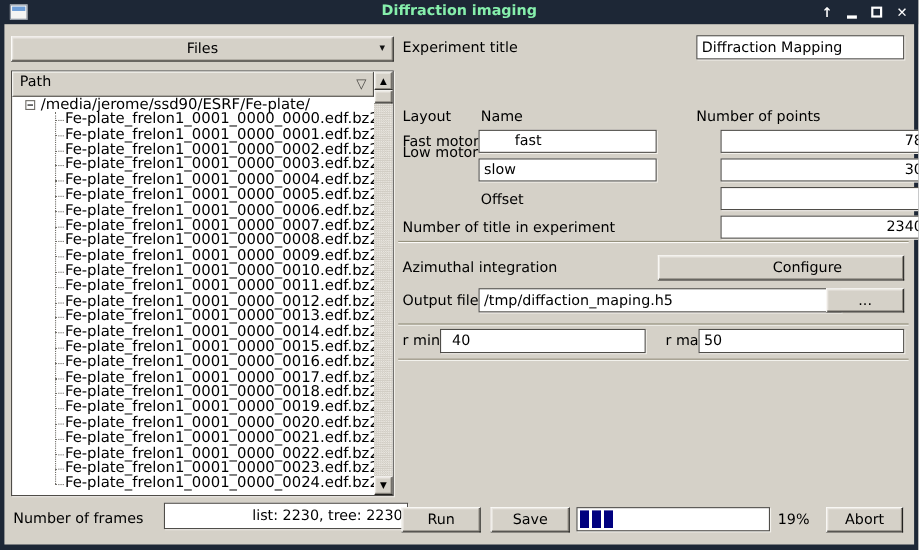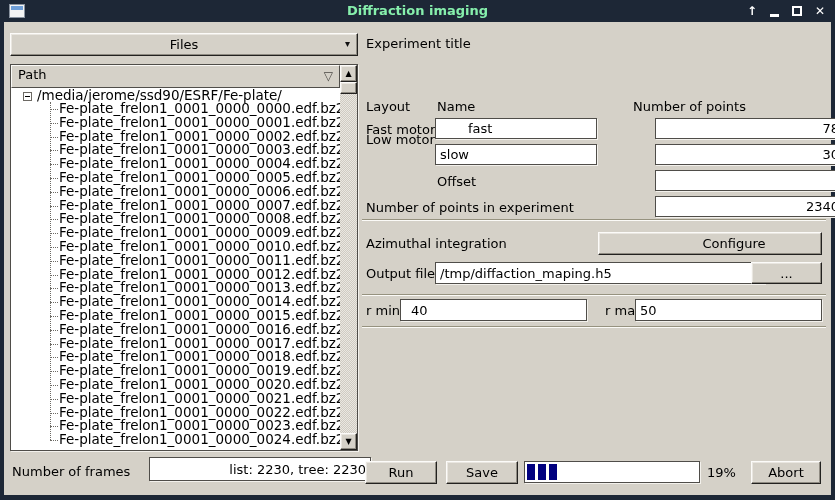--- a/index.html
+++ b/index.html
@@ -211,37 +211,38 @@
       <div class="scroll-btn scroll-up raised">▲</div>
       <div class="scroll-thumb raised"></div>
       <div class="scroll-btn scroll-down raised">▼</div>
     </div>
   </div>
 
   <div class="lbl" style="left:12px; top:464px;">Number of frames</div>
   <input class="field right" style="left: 127px; top: 457px; width: 222px; height: 24px;" value="list: 2230, tree: 2230">
 
   <div class="lbl" style="left:366px; top:36px;">Experiment title</div>
+  <input class="field" style="left: 633px; top: 32px; width: 189px; height: 22px;" value="Diffraction Mapping">
 
   <div class="lbl" style="left:366px; top:99px;">Layout</div>
   <div class="lbl" style="left:437px; top:99px;">Name</div>
   <div class="lbl" style="left:633px; top:99px;">Number of points</div>
 
   <div class="lbl" style="left:366px; top:122px;">Fast motor</div>
   <input class="field" style="left: 435px; top: 118px; width: 162px; height: 21px; padding-left: 32px;" value="fast">
   <input class="field right" style="left: 633px; top: 118px; width: 189px; height: 21px;" value="78">
 
   <div class="lbl" style="left:366px; top:132px;text-align:right;">Low motor</div>
   <input class="field" style="left: 435px; top: 144px; width: 162px; height: 21px;" value="slow">
   <input class="field right" style="left: 633px; top: 144px; width: 189px; height: 21px;" value="30">
 
   <div class="lbl" style="left:437px; top:174px;">Offset</div>
   <input class="field right" style="left: 633px; top: 170px; width: 189px; height: 21px;" value="">
 
-  <div class="lbl" style="left:366px; top:200px;">Number of points in experiment</div>
+  <div class="lbl" style="left:366px; top:200px;">Number of title in experiment</div>
   <input class="field right" style="left: 633px; top: 196px; width: 189px; height: 21px;" value="2340">
 
   <div class="sep" style="left:362px; top:219px; width:464px;"></div>
 
   <div class="lbl" style="left:366px; top:236px;">Azimuthal integration</div>
   <div class="btn raised" style="left:598px; top:232px; width:224px; height:23px;padding-left:48px;">Configure</div>
 
   <div class="lbl" style="left:366px; top:266px;">Output file</div>
   <input class="field" style="left: 435px; top: 262px; width: 330px; height: 22px;" value="/tmp/diffaction_maping.h5">
   <div class="btn raised" style="left:751px; top:262px; width:71px; height:22px;">...</div>

